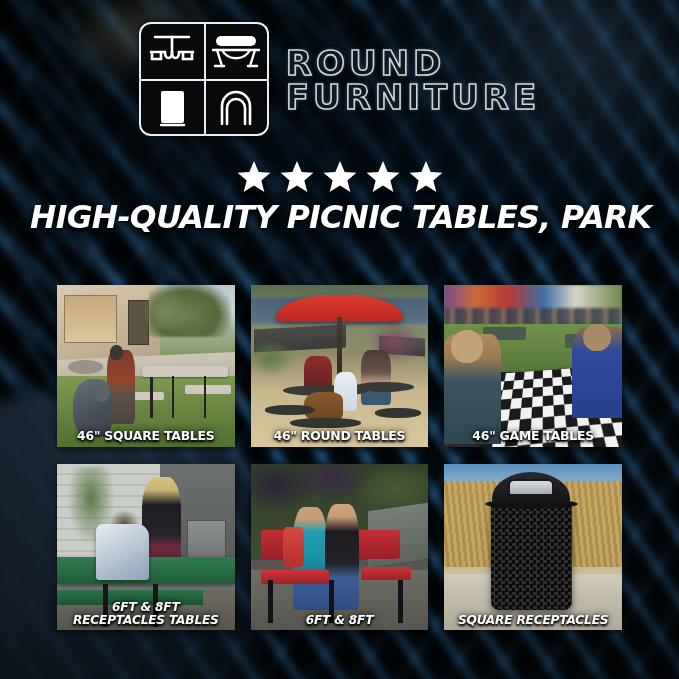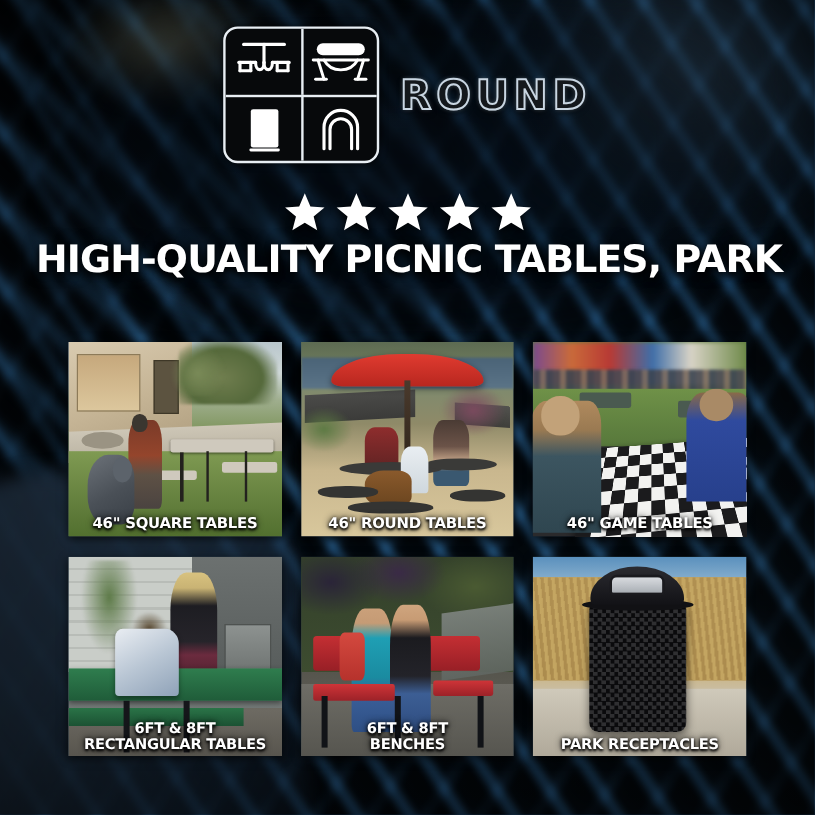--- a/index.html
+++ b/index.html
@@ -126,21 +126,21 @@
 
   
   .headline{
     position:absolute;left:30px;right:30px;top:200px;
     text-align:center;color:#ffffff;
     font-family:"DejaVu Sans", sans-serif;
     font-weight:700;font-size:31.5px;line-height:1.08;
     letter-spacing:-.7px;
     text-shadow:0 2px 5px rgba(0,0,0,.88), 0 0 12px rgba(0,0,0,.6);
   }
-  .headline div{white-space:nowrap;}
+  .headline div{white-space:nowrap;font-style:italic;}
 
   
   .grid{
     position:absolute;left:57px;top:285px;width:565px;
     display:grid;grid-template-columns:repeat(3,1fr);
     gap:17px 16px;
   }
   .card{
     position:relative;height:162px;overflow:hidden;
     background:#1a2a38;
@@ -150,21 +150,21 @@
   .photo{position:absolute;inset:0;overflow:hidden;}
   .caption{
     position:absolute;left:0;right:0;bottom:5px;
     text-align:center;color:#fff;
     font-family:"DejaVu Sans", sans-serif;
     font-weight:700;font-size:12.4px;line-height:1.06;
     letter-spacing:-.2px;
     text-shadow:0 1px 3px rgba(0,0,0,.95), 0 0 6px rgba(0,0,0,.9), 0 2px 2px rgba(0,0,0,.8);
     padding:0 3px;
   }
-  .caption.two{font-size:12.2px;bottom:3px;}
+  .caption.two{font-size:12.2px;bottom:3px;font-style:italic;}
 
   
   .p1{background:linear-gradient(#b9c6cc 0%,#cfd8d8 16%,#9fae8e 30%,#7b9257 48%,#6f8b4b 100%);}
   .p1 .house{position:absolute;left:0;top:0;width:58%;height:46%;background:linear-gradient(160deg,#d9cbb0,#c5b495 60%,#b4a384);}
   .p1 .garage{position:absolute;left:4%;top:6%;width:30%;height:30%;background:linear-gradient(#c6a87c,#dcc79d);border:1px solid #8d7a58;}
   .p1 .door{position:absolute;left:40%;top:9%;width:12%;height:28%;background:#5c5340;border:1px solid #3e3727;}
   .p1 .tree{position:absolute;right:2%;top:-2%;width:46%;height:34%;background:radial-gradient(ellipse at 45% 60%,#6f7d4e 0%,#55693b 52%,rgba(70,85,55,0) 78%);filter:blur(1px);}
   .p1 .tree2{position:absolute;right:26%;top:2%;width:26%;height:26%;background:radial-gradient(ellipse at 50% 55%,#7a8a58,rgba(100,115,75,0) 72%);filter:blur(1px);}
   .p1 .walk{position:absolute;left:0;right:0;top:44%;height:16%;background:linear-gradient(#cdc6b6,#b9b2a1);transform:skewY(-2.5deg);}
   .p1 .lawn{position:absolute;left:0;right:0;bottom:0;height:44%;background:linear-gradient(#7f9a52,#5f7b3a 70%,#52702f);}
@@ -330,20 +330,21 @@
         <div class="logo-cell d">
           <svg width="48" height="44" viewBox="0 0 48 44" fill="none" stroke="#ffffff" stroke-width="2.6" stroke-linecap="round" stroke-linejoin="round">
             <path d="M10 38 L10 20 A14 14 0 0 1 38 20 L38 38"></path>
             <path d="M15 38 L15 22 A9 9 0 0 1 33 22 L33 38"></path>
           </svg>
         </div>
       </div>
 
       <div class="logo-text">
         <div class="logo-line">ROUND</div>
+        <div class="logo-line">FURNITURE</div>
       </div>
     </div>
 
     <div class="stars">
       <svg class="star" viewBox="0 0 24 23">
           <polygon points="12,0.6 15.3,8.4 23.6,8.9 17.2,14.3 19.3,22.4 12,17.9 4.7,22.4 6.8,14.3 0.4,8.9 8.7,8.4" fill="#ffffff"></polygon>
         </svg>
       <svg class="star" viewBox="0 0 24 23">
           <polygon points="12,0.6 15.3,8.4 23.6,8.9 17.2,14.3 19.3,22.4 12,17.9 4.7,22.4 6.8,14.3 0.4,8.9 8.7,8.4" fill="#ffffff"></polygon>
         </svg>
@@ -438,21 +439,21 @@
           <div class="lady"></div>
           <div class="tbl4"></div>
             <div class="bench4"></div>
           <div class="leg4" style="left:26%;"></div>
           <div class="leg4" style="left:54%;"></div>
           <div class="plant"></div>
           <div class="bag"></div>
         </div>
         <div class="caption two">
           <div>6FT &amp; 8FT</div>
-          <div>RECTANGULAR TABLES</div>
+          <div>RECEPTACLES TABLES</div>
         </div>
       </div>
 
       <div class="card tall">
         <div class="photo p5">
           <div class="foliage"></div>
             <div class="fence"></div>
           <div class="gravel"></div>
           <div class="back5"></div>
             <div class="back5b"></div>
@@ -460,34 +461,33 @@
             <div class="boyB"></div>
           <div class="pack"></div>
           <div class="seat5"></div>
             <div class="seat5b"></div>
           <div class="leg5" style="left:10%;"></div>
           <div class="leg5" style="left:44%;"></div>
           <div class="leg5" style="right:14%;"></div>
         </div>
         <div class="caption two">
           <div>6FT &amp; 8FT</div>
-          <div>BENCHES</div>
         </div>
       </div>
 
       <div class="card tall">
         <div class="photo p6">
           <div class="sky6"></div>
             <div class="grass6"></div>
             <div class="path"></div>
           <div class="can"></div>
             <div class="rim"></div>
           <div class="dome"></div>
             <div class="slot"></div>
         </div>
         <div class="caption two">
-          <div>PARK RECEPTACLES</div>
+          <div>SQUARE RECEPTACLES</div>
         </div>
       </div>
 
     </div>
   </div>
 </div>
 
 </body></html>

